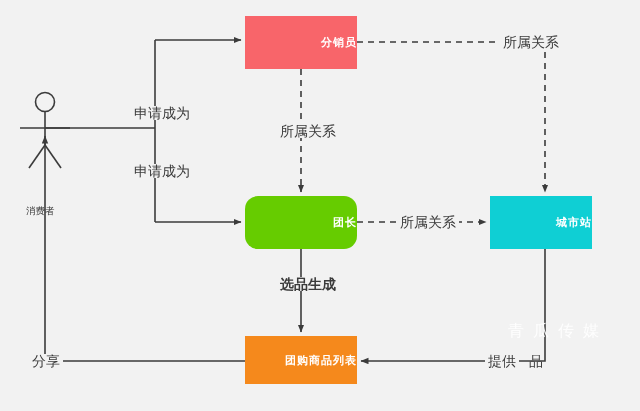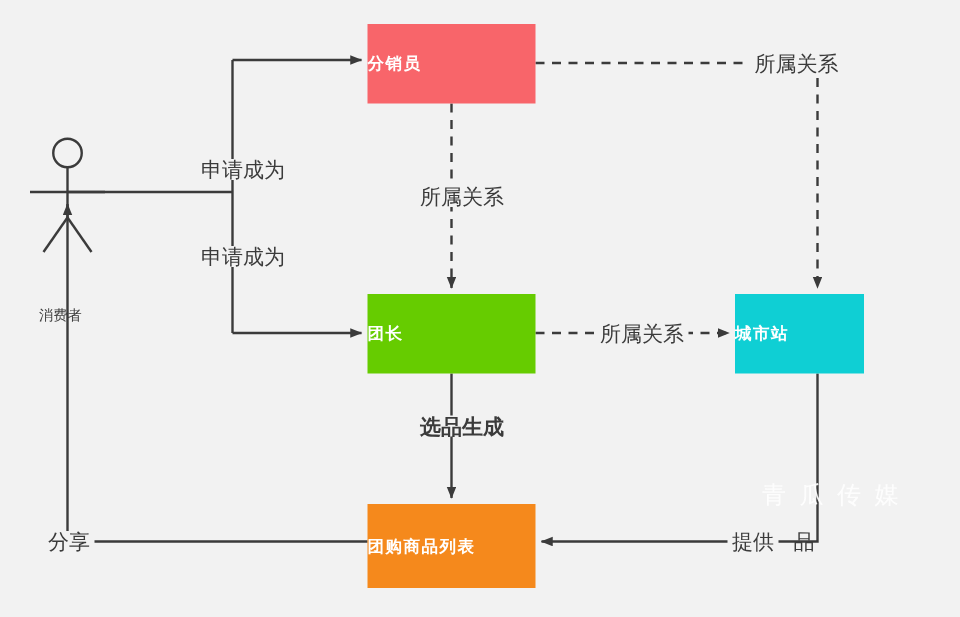--- a/index.html
+++ b/index.html
@@ -6,29 +6,29 @@
   body{
     width:640px;height:411px;
     background:#f2f2f2;
     font-family:"Liberation Sans","DejaVu Sans",sans-serif;
     overflow:hidden;
     position:relative;
   }
   #canvas{position:absolute;left:0;top:0;width:640px;height:411px;}
   .node{
     position:absolute;
-    display:flex;align-items:center;justify-content:flex-start;
+    display:flex;align-items:center;justify-content:flex-end;
     color:#ffffff;font-size:11px;font-weight:bold;
     letter-spacing:1px;
     box-sizing:border-box;
   }
   #node-distributor{left:245px;top:16px;width:112px;height:53px;background:#f8656a;}
   #node-leader{left:245px;top:196px;width:112px;height:53px;background:#66cc00;}
-  #node-citystation{left:490px;top:196px;width:86px;height:53px;background:#0fcfd4;font-family:Liberation Serif, serif;}
-  #node-productlist{left:245px;top:336px;width:112px;height:56px;background:#f5891c;}
+  #node-citystation{left:490px;top:196px;width:102px;height:53px;background:#0fcfd4;font-family:Liberation Serif, serif;}
+  #node-productlist{left:245px;top:336px;width:112px;height:48px;background:#f5891c;}
 
   .edge-label{
     position:absolute;
     color:#3b3b3b;font-size:14px;
     background:#f2f2f2;
     padding:1px 3px;
     white-space:nowrap;
     line-height:12px;
   }
   .actor-label{
@@ -96,21 +96,21 @@
     <path d="M20,128 L70,128"></path>
     <path d="M45,145 L29,168"></path>
     <path d="M45,145 L61,168"></path>
   </g>
 </svg>
 
 <div class="node" id="node-distributor" style="background: rgb(248, 101, 106);">
   <span>分销员</span>
 </div>
 
-<div class="node" id="node-leader" style="background: rgb(102, 204, 0);">
+<div class="node" id="node-leader" style="background: rgb(102, 204, 0); border-radius: 13px;">
   <span>团长</span>
 </div>
 
 <div class="node" id="node-citystation" style="background: rgb(15, 207, 212);">
   <span>城市站</span>
 </div>
 
 <div class="node" id="node-productlist" style="background: rgb(245, 137, 28);">
   <span>团购商品列表</span>
 </div>

